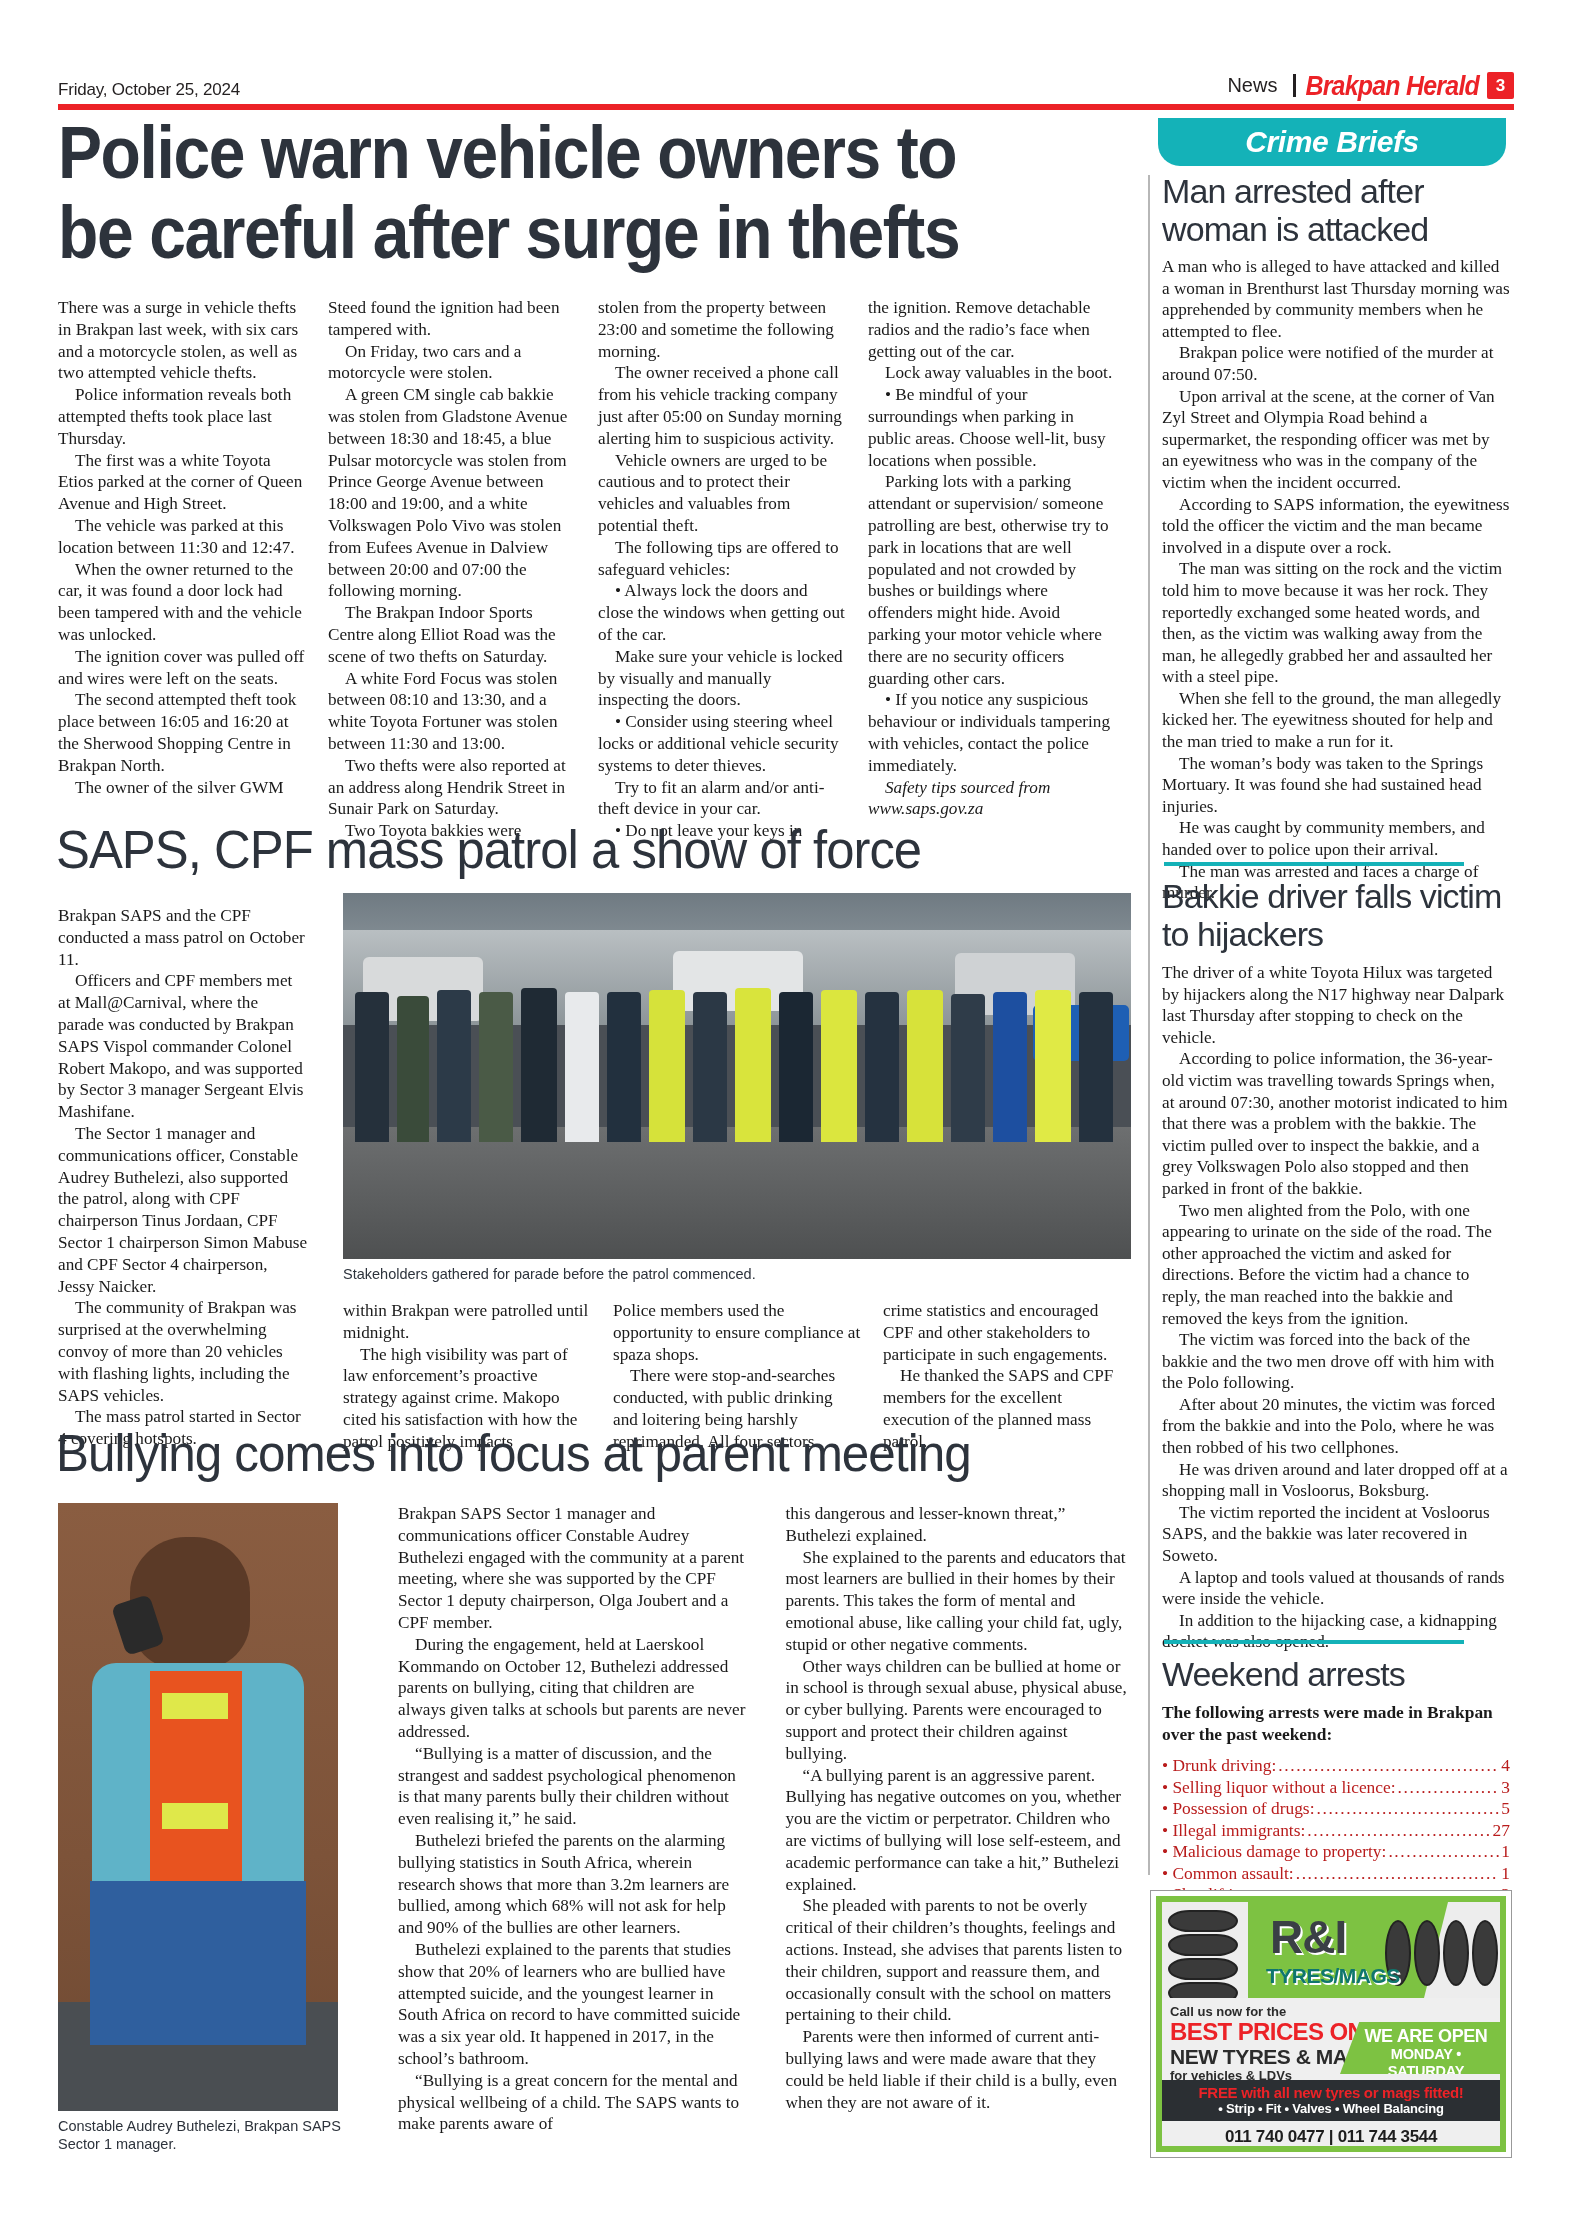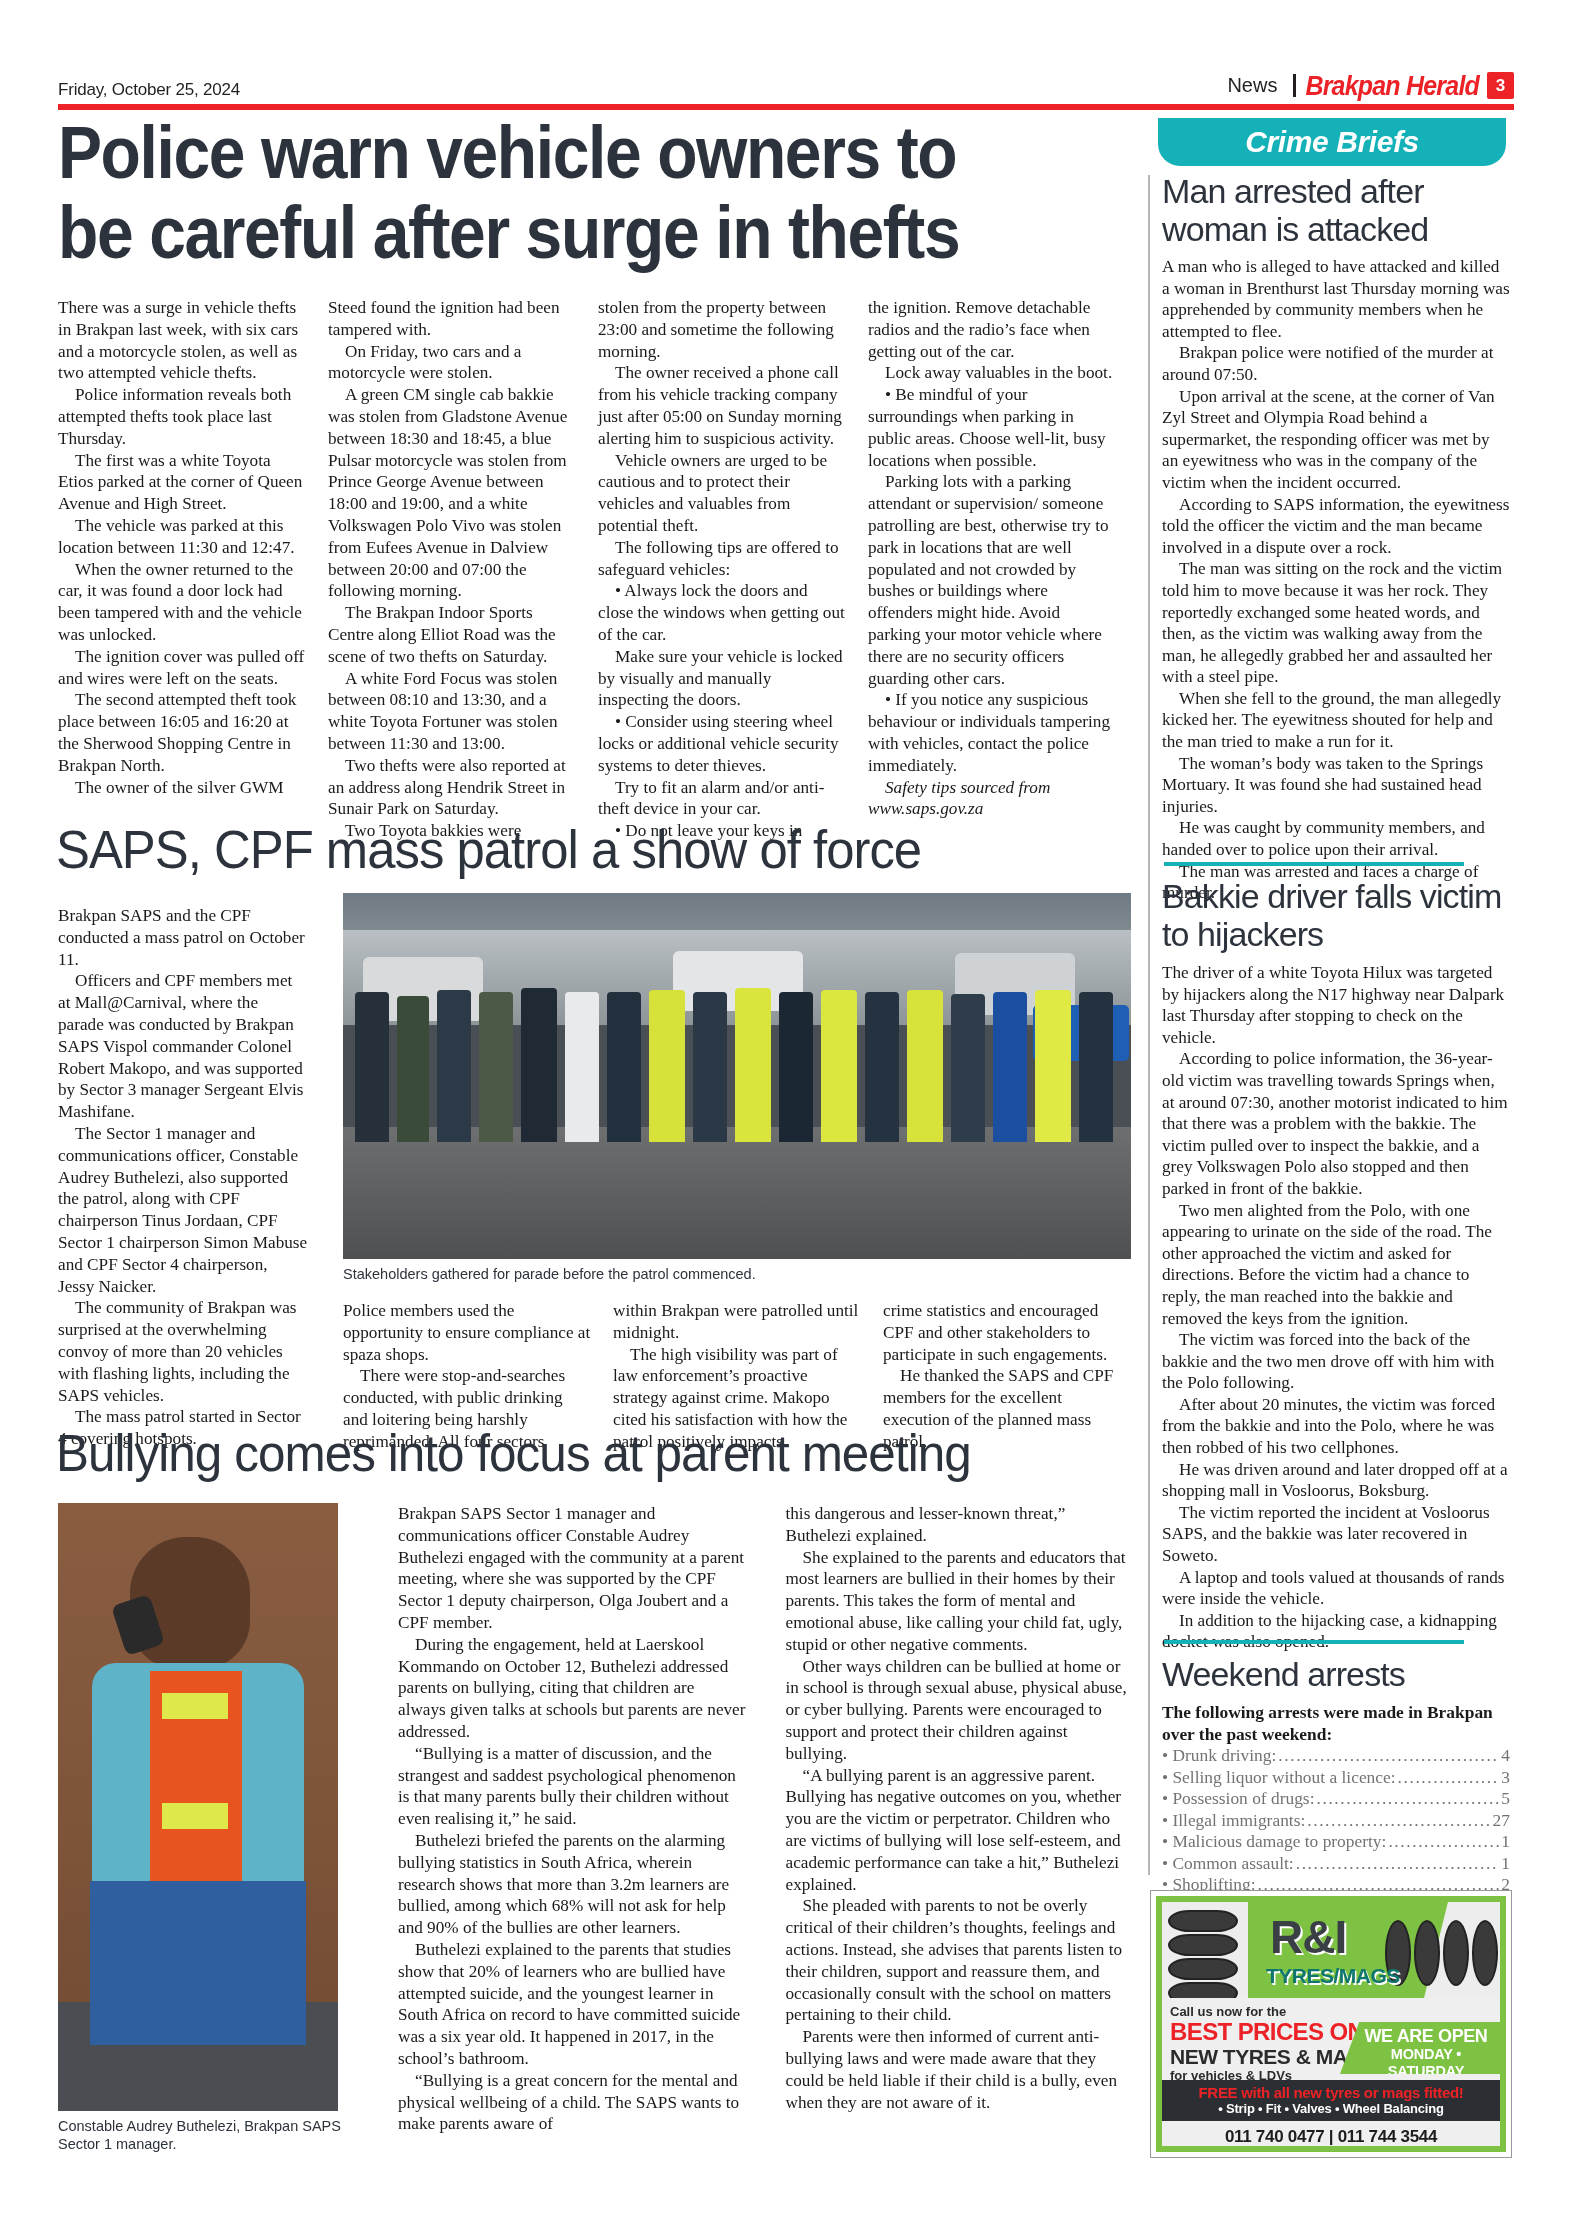--- a/index.html
+++ b/index.html
@@ -164,21 +164,21 @@
   .teal-rule { width: 300px; height: 4px; background: #14b2b8; margin: 0 0 11px 2px; }
 
   .sb-item { position: absolute; left: 1162px; width: 348px; }
 
   .arrest-intro {
     font-family: "Liberation Serif", serif;
     font-weight: 700; font-size: 17.4px; line-height: 21.5px; color: #1a1a1a;
   }
   .arrest-list {
     font-family: "Liberation Serif", serif;
-    font-size: 17.4px; line-height: 21.5px; color: #737373;
+    font-size: 17.4px; line-height: 21.5px; color: #b91c1c; margin-top: 10px;
   }
   .arrest-row { display: flex; align-items: baseline; white-space: nowrap; }
   .arrest-label { flex: 0 0 auto; }
   .arrest-dots {
     flex: 1 1 auto; overflow: hidden;
     letter-spacing: 1.6px; margin: 0 2px;
   }
   .arrest-num { flex: 0 0 auto; }
 
   
@@ -394,28 +394,28 @@
       <p>Officers and CPF members met at Mall@Carnival, where the parade was conducted by Brakpan SAPS Vispol commander Colonel Robert Makopo, and was supported by Sector 3 manager Sergeant Elvis Mashifane.</p>
       <p>The Sector 1 manager and communications officer, Constable Audrey Buthelezi, also supported the patrol, along with CPF chairperson Tinus Jordaan, CPF Sector 1 chairperson Simon Mabuse and CPF Sector 4 chairperson, Jessy Naicker.</p>
       <p>The community of Brakpan was surprised at the overwhelming convoy of more than 20 vehicles with flashing lights, including the SAPS vehicles.</p>
       <p>The mass patrol started in Sector 4 covering hotspots.</p>
     </div>
   </div>
 
   <div class="a2-botcols">
     <div class="a2-botcol">
       <div class="bodytext">
+        <p class="noind">within Brakpan were patrolled until midnight.</p>
+        <p>The high visibility was part of law enforcement’s proactive strategy against crime. Makopo cited his satisfaction with how the patrol positively impacts</p>
+      </div>
+    </div>
+    <div class="a2-botcol">
+      <div class="bodytext">
         <p class="noind">Police members used the opportunity to ensure compliance at spaza shops.</p>
         <p>There were stop-and-searches conducted, with public drinking and loitering being harshly reprimanded. All four sectors</p>
-      </div>
-    </div>
-    <div class="a2-botcol">
-      <div class="bodytext">
-        <p class="noind">within Brakpan were patrolled until midnight.</p>
-        <p>The high visibility was part of law enforcement’s proactive strategy against crime. Makopo cited his satisfaction with how the patrol positively impacts</p>
       </div>
     </div>
     <div class="a2-botcol">
       <div class="bodytext">
         <p class="noind">crime statistics and encouraged CPF and other stakeholders to participate in such engagements.</p>
         <p>He thanked the SAPS and CPF members for the excellent execution of the planned mass patrol.</p>
       </div>
     </div>
   </div>
 

